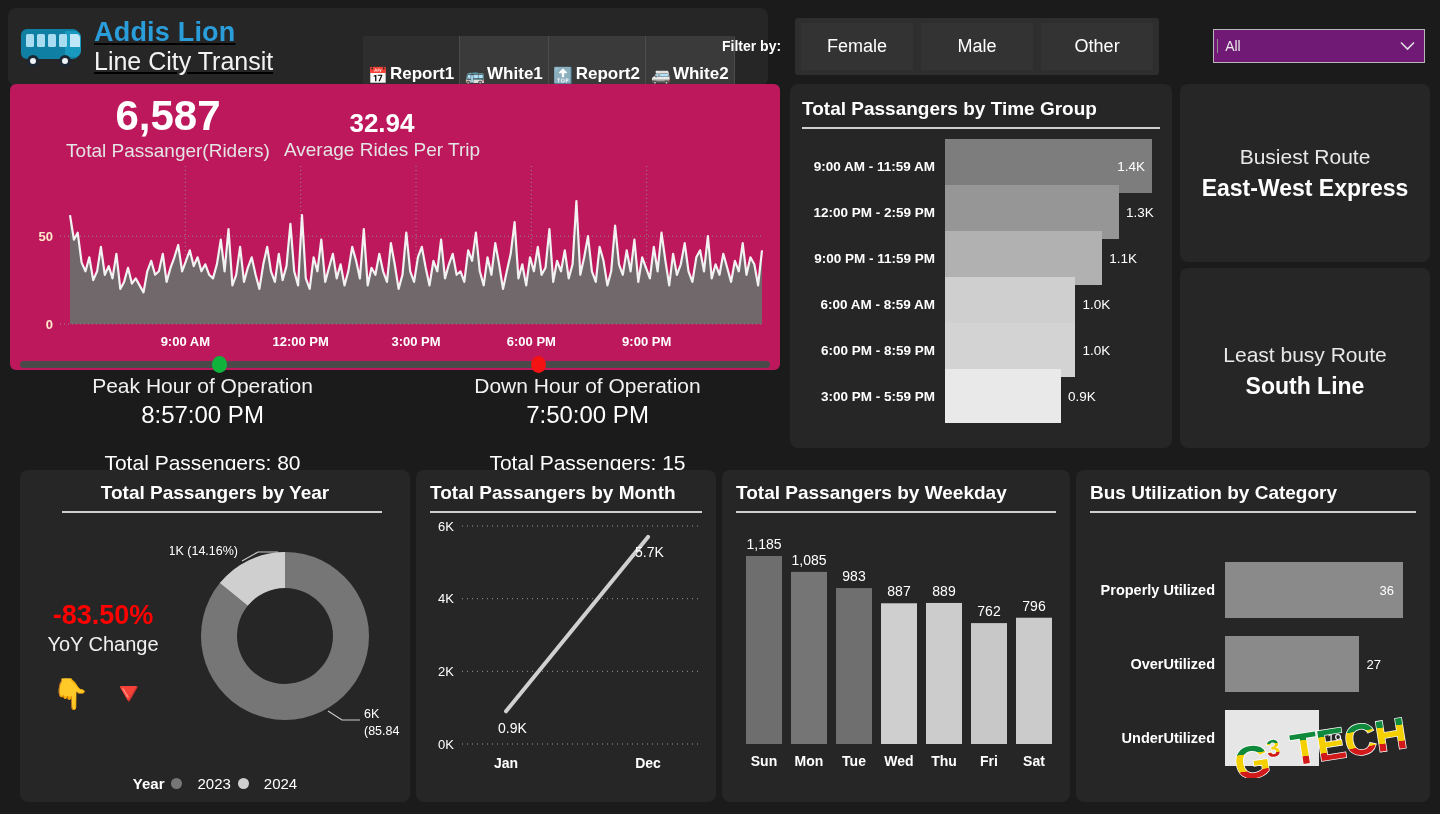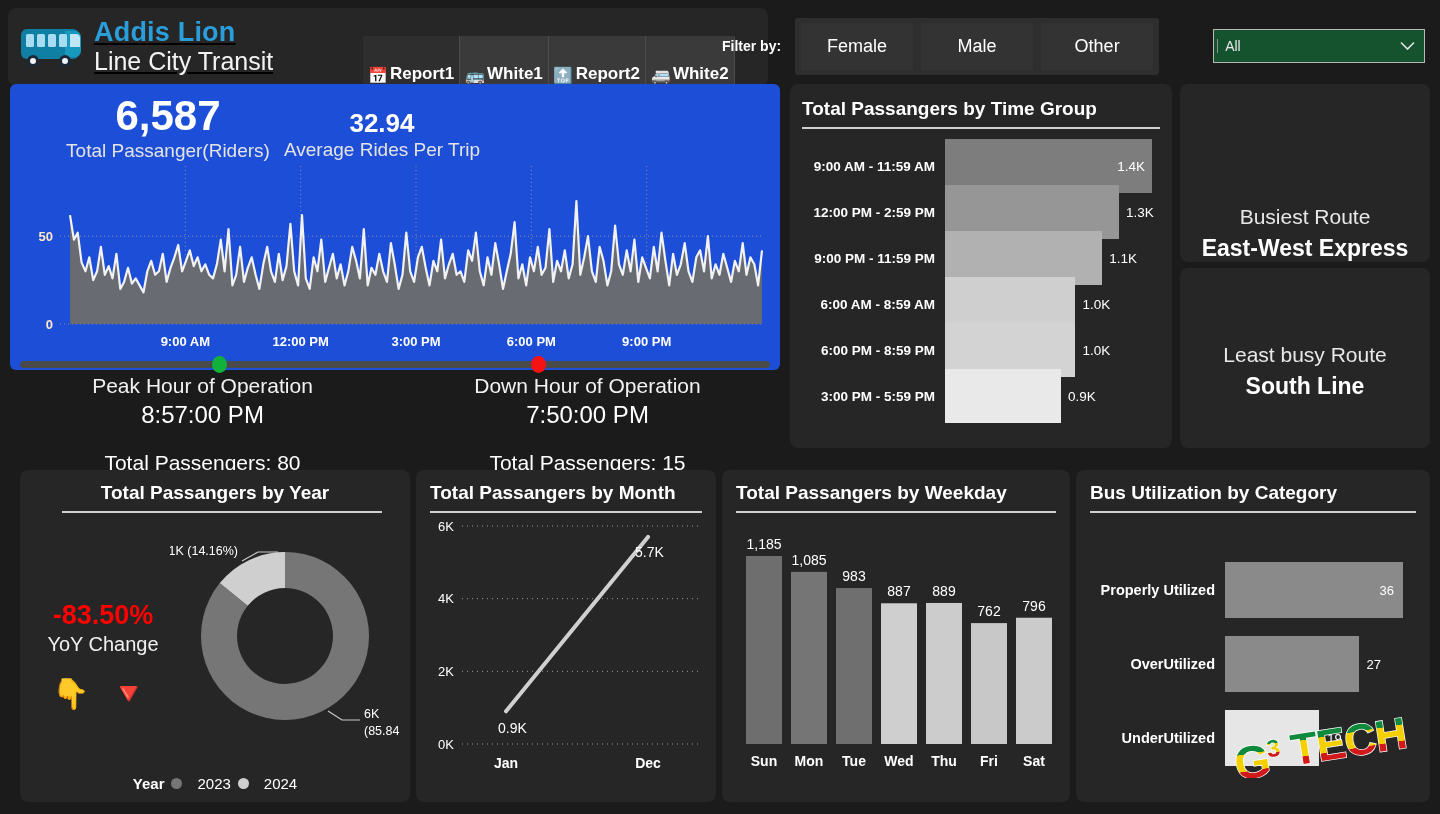--- a/index.html
+++ b/index.html
@@ -75,38 +75,38 @@
   .filter-btn {
     width: 112px; height: 47px; background: #333333;
     border: none; color: #ffffff;
     font-family: "Liberation Sans", sans-serif;
     font-size: 18px; cursor: pointer;
     display: flex; align-items: center; justify-content: center;
   }
   #filter-select-wrap {
     position: relative; margin-left: 44px;
     width: 212px; height: 34px;
-    border: 1px solid #b8b8b8; background: #14532d;
+    border: 1px solid #b8b8b8; background: #701a75;
     display: flex; align-items: center;
   }
   #filter-select-value {
     color: #e8e8e8; font-size: 14px; padding-left: 7px;
     border-left: 1px solid #8f8f8f; margin-left: 3px;
     line-height: 1;
   }
   #filter-chevron {
     position: absolute; right: 9px; top: 50%;
     transform: translateY(-50%);
     width: 15px; height: 9px;
   }
 
   
   #sparkline-panel {
     left: 10px; top: 84px; width: 770px; height: 286px;
-    background: #1d4ed8; border-radius: 6px;
+    background: #be185d; border-radius: 6px;
   }
   .kpi-row { position: absolute; top: 10px; left: 0; width: 100%; }
   #kpi-total { position: absolute; left: 48px; top: 0; text-align: center; width: 220px; }
   #kpi-avg { position: absolute; left: 262px; top: 16px; text-align: center; width: 220px; }
   .kpi-value { color: #ffffff; font-weight: bold; }
   #kpi-total .kpi-value { font-size: 42px; line-height: 1.05; }
   #kpi-avg .kpi-value { font-size: 26px; line-height: 1.05; }
   .kpi-label { color: #e4e4e4; font-size: 19px; margin-top: 2px; }
   #spark-svg { position: absolute; left: 0; top: 72px; }
   .axis-num { fill: #ffe9c9; font-size: 13px; font-weight: bold; font-family: "Liberation Sans", sans-serif; }
@@ -157,21 +157,21 @@
     color: #ffffff; font-size: 13.5px;
   }
   .tg-val-out { color: #ffffff; font-size: 13.5px; margin-left: 7px; white-space: nowrap; }
 
   
   #busiest-card { left: 1180px; top: 84px; width: 250px; height: 178px; }
   #least-card   { left: 1180px; top: 268px; width: 250px; height: 180px; }
   .route-inner {
     width: 100%; height: 100%;
     display: flex; flex-direction: column;
-    align-items: center; justify-content: flex-end; gap: 6px;
+    align-items: center; justify-content: center; gap: 6px;
   }
   .route-label { color: #e8e8e8; font-size: 21px; }
   .route-value { color: #ffffff; font-size: 23px; font-weight: bold; }
   #least-card .route-inner { justify-content: center; padding-top: 26px; }
 
   
   #year-panel  { left: 20px;  top: 470px; width: 390px; height: 332px; padding: 4px 20px; }
   #month-panel { left: 416px; top: 470px; width: 300px; height: 332px; padding: 4px 14px; }
   #weekday-panel { left: 722px; top: 470px; width: 348px; height: 332px; padding: 4px 14px; }
   #utilization-panel { left: 1076px; top: 470px; width: 354px; height: 332px; padding: 4px 14px; }

